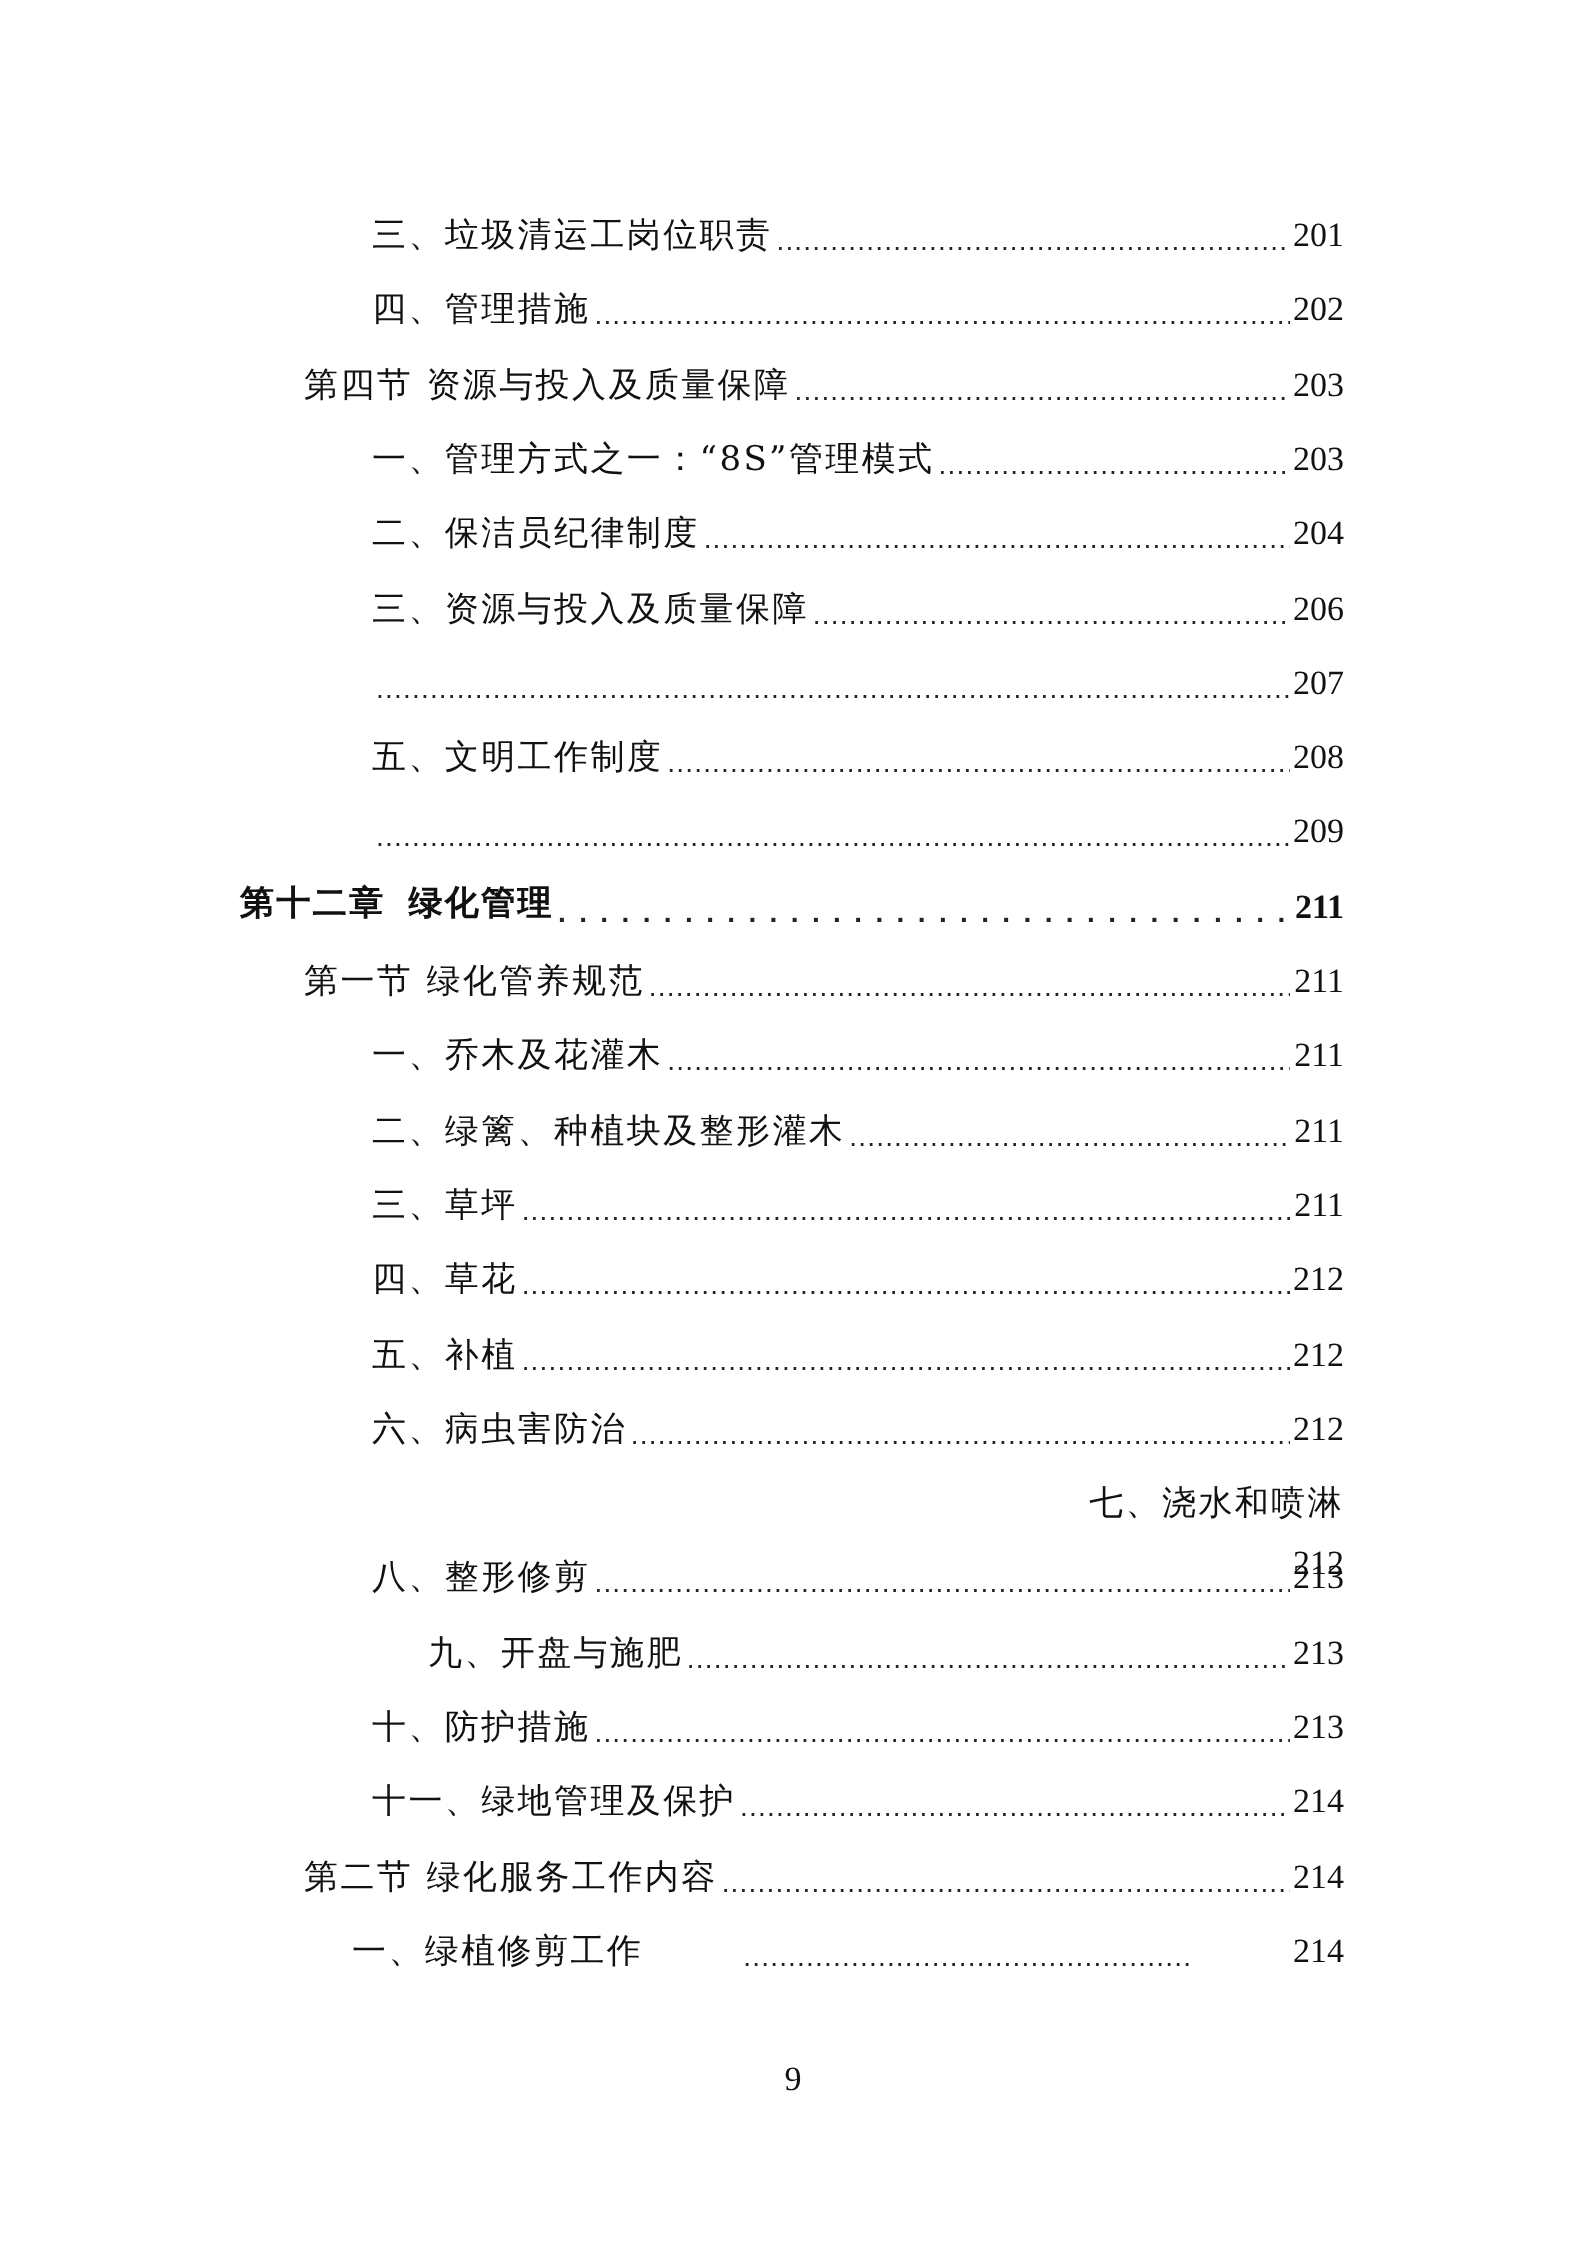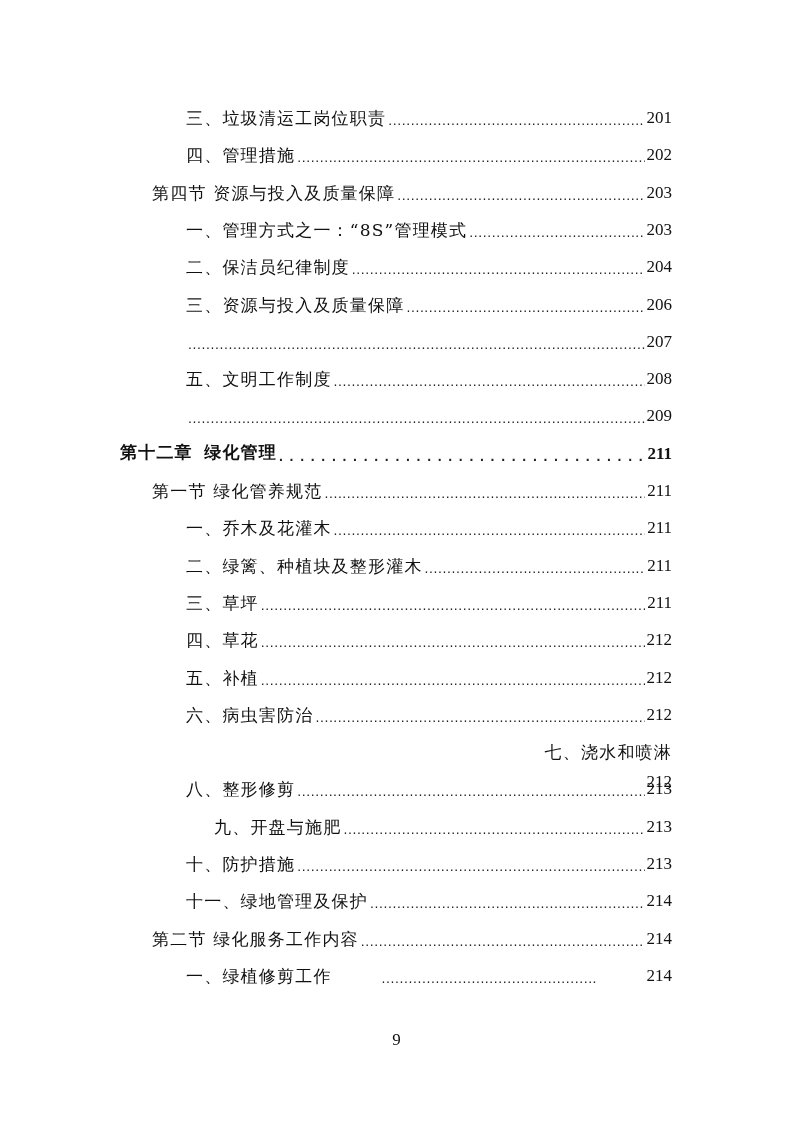--- a/index.html
+++ b/index.html
@@ -134,20 +134,20 @@
   <div class="entry lvl3" style="top:783.3px;left:186px;right:121px;">
     <span class="title">十一、绿地管理及保护</span>
     <span class="dots"></span>
     <span class="page">214</span>
   </div>
   <div class="entry lvl2" style="top:820.6px;left:152px;right:121px;">
     <span class="title">第二节 绿化服务工作内容</span>
     <span class="dots"></span>
     <span class="page">214</span>
   </div>
-  <div class="entry lvl3" style="top:857.9px;left:186px;right:121px;gap:48px;">
+  <div class="entry lvl3" style="top:857.9px;left:176px;right:121px;gap:48px;">
     <span class="title">一、绿植修剪工作</span>
     <span class="dots"></span>
     <span class="page">214</span>
   </div>
 </div>
 
 <div class="footer-page">9</div>
 
 </body></html>

